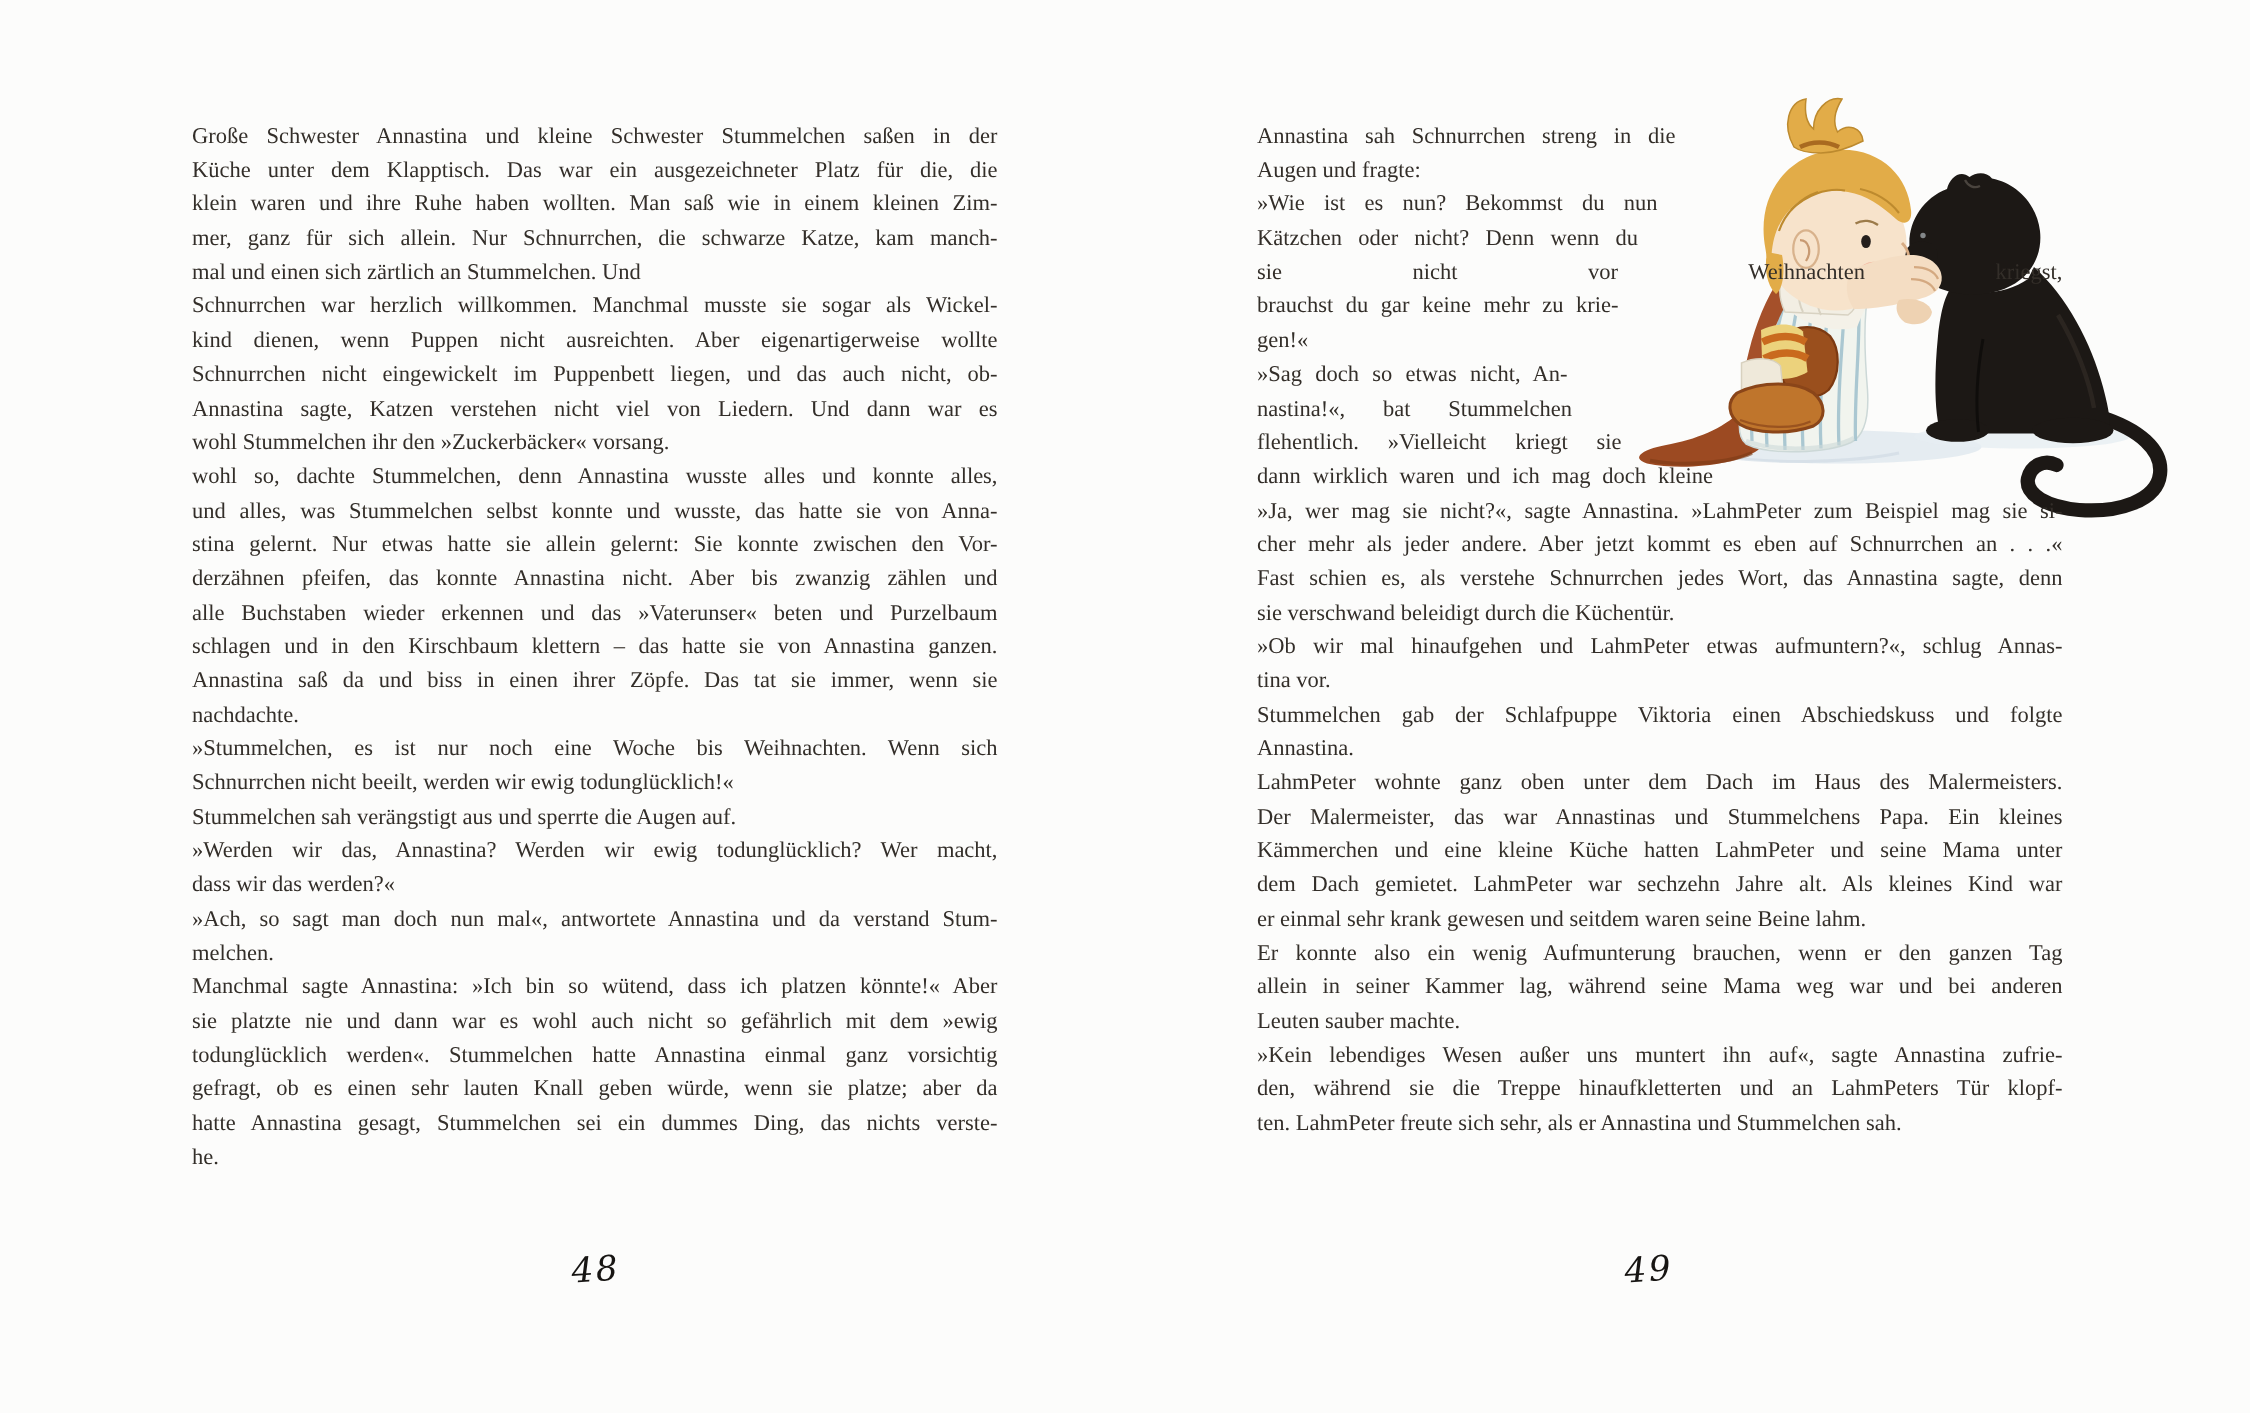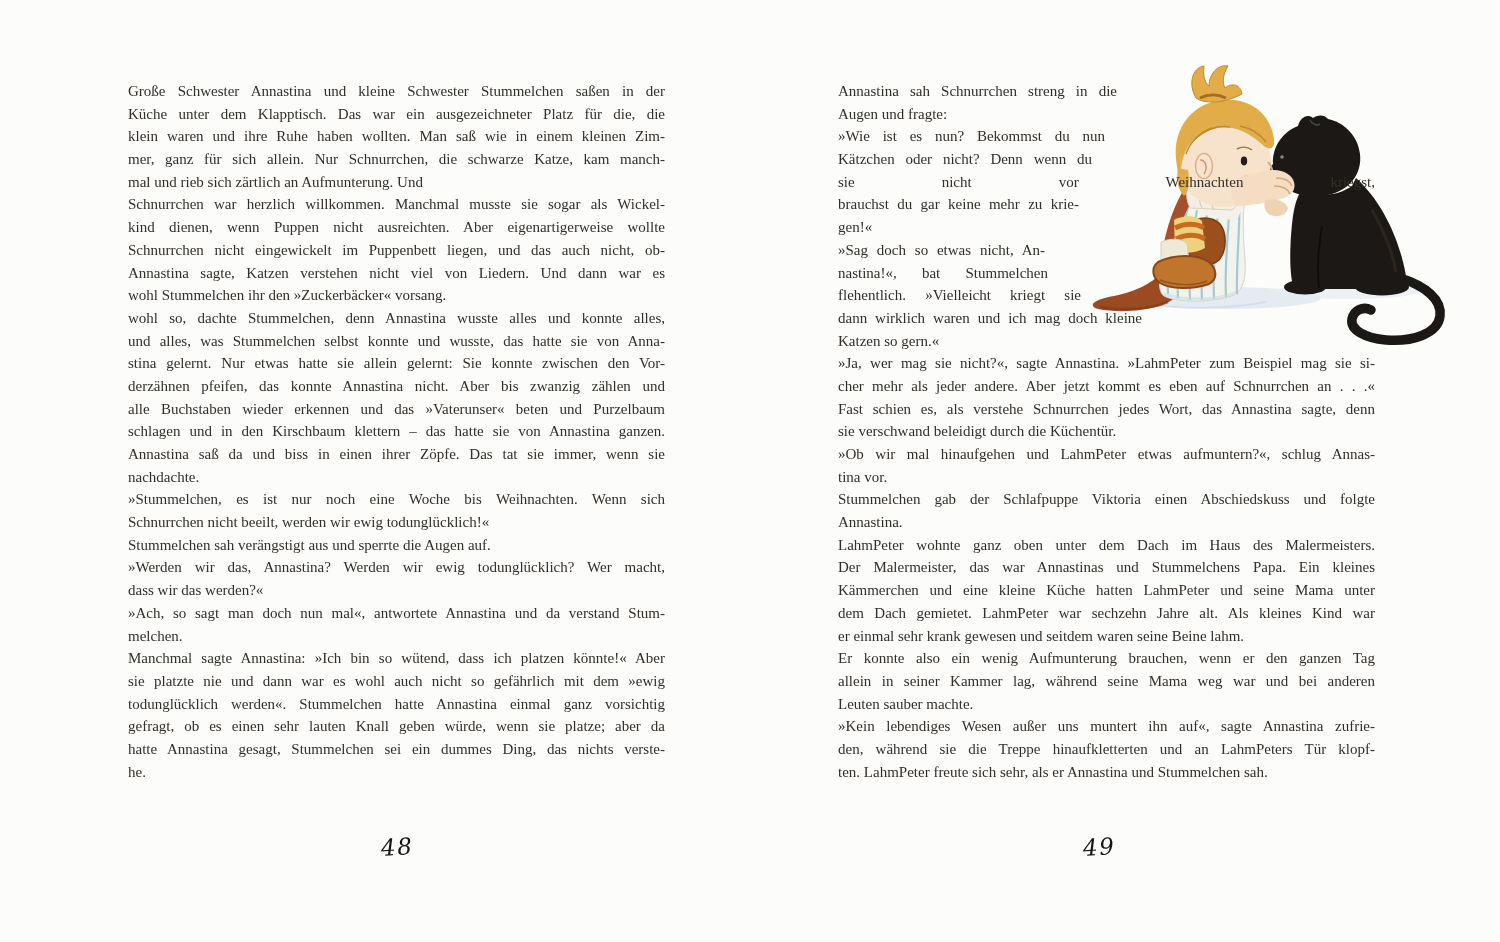--- a/index.html
+++ b/index.html
@@ -38,21 +38,21 @@
 </head>
 <body>
 
 <div class="spread">
 
   <div class="col col-left">
     <div class="ln j">Große Schwester Annastina und kleine Schwester Stummelchen saßen in der</div>
     <div class="ln j">Küche unter dem Klapptisch. Das war ein ausgezeichneter Platz für die, die</div>
     <div class="ln j">klein waren und ihre Ruhe haben wollten. Man saß wie in einem kleinen Zim-</div>
     <div class="ln j">mer, ganz für sich allein. Nur Schnurrchen, die schwarze Katze, kam manch-</div>
-    <div class="ln l">mal und rieb sich zärtlich an Aufmunterung. Und</div>
+    <div class="ln l">mal und einen sich zärtlich an Stummelchen. Und</div>
     <div class="ln j">Schnurrchen war herzlich willkommen. Manchmal musste sie sogar als Wickel-</div>
     <div class="ln j">kind dienen, wenn Puppen nicht ausreichten. Aber eigenartigerweise wollte</div>
     <div class="ln j">Schnurrchen nicht eingewickelt im Puppenbett liegen, und das auch nicht, ob-</div>
     <div class="ln j">Annastina sagte, Katzen verstehen nicht viel von Liedern. Und dann war es</div>
     <div class="ln l">wohl Stummelchen ihr den »Zuckerbäcker« vorsang.</div>
     <div class="ln j">wohl so, dachte Stummelchen, denn Annastina wusste alles und konnte alles,</div>
     <div class="ln j">und alles, was Stummelchen selbst konnte und wusste, das hatte sie von Anna-</div>
     <div class="ln j">stina gelernt. Nur etwas hatte sie allein gelernt: Sie konnte zwischen den Vor-</div>
     <div class="ln j">derzähnen pfeifen, das konnte Annastina nicht. Aber bis zwanzig zählen und</div>
     <div class="ln j">alle Buchstaben wieder erkennen und das »Vaterunser« beten und Purzelbaum</div>
@@ -161,21 +161,20 @@
     <div class="ln l" style="margin-right:258px">Augen und fragte:</div>
     <div class="ln j" style="margin-right:270px">»Wie ist es nun? Bekommst du nun</div>
     <div class="ln j" style="margin-right:283px">Kätzchen oder nicht? Denn wenn du</div>
     <div class="ln j" style="">sie nicht vor Weihnachten kriegst,</div>
     <div class="ln j" style="margin-right:296px">brauchst du gar keine mehr zu krie-</div>
     <div class="ln l" style="margin-right:296px">gen!«</div>
     <div class="ln j" style="margin-right:330px">»Sag doch so etwas nicht, An-</div>
     <div class="ln j" style="margin-right:327px">nastina!«, bat Stummelchen</div>
     <div class="ln j" style="margin-right:294px">flehentlich. »Vielleicht kriegt sie</div>
     <div class="ln j" style="margin-right:233px">dann wirklich waren und ich mag doch kleine</div>
-    <div class="ln l" style="margin-right:233px">Katzen so gern.«</div>
     <div class="ln j">»Ja, wer mag sie nicht?«, sagte Annastina. »LahmPeter zum Beispiel mag sie si-</div>
     <div class="ln j">cher mehr als jeder andere. Aber jetzt kommt es eben auf Schnurrchen an . . .«</div>
     <div class="ln j">Fast schien es, als verstehe Schnurrchen jedes Wort, das Annastina sagte, denn</div>
     <div class="ln l">sie verschwand beleidigt durch die Küchentür.</div>
     <div class="ln j">»Ob wir mal hinaufgehen und LahmPeter etwas aufmuntern?«, schlug Annas-</div>
     <div class="ln l">tina vor.</div>
     <div class="ln j">Stummelchen gab der Schlafpuppe Viktoria einen Abschiedskuss und folgte</div>
     <div class="ln l">Annastina.</div>
     <div class="ln j">LahmPeter wohnte ganz oben unter dem Dach im Haus des Malermeisters.</div>
     <div class="ln j">Der Malermeister, das war Annastinas und Stummelchens Papa. Ein kleines</div>

